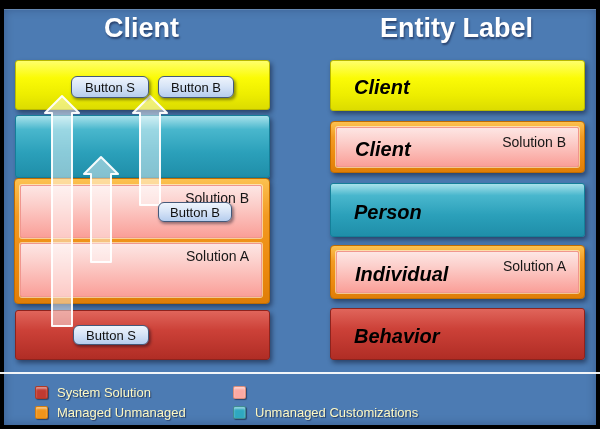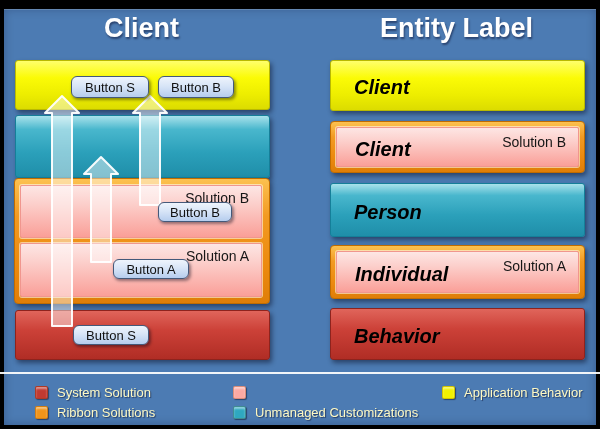--- a/index.html
+++ b/index.html
@@ -82,21 +82,20 @@
     <polygon points="62,96 79,113 72,113 72,326 52,326 52,113 45,113" fill="rgba(255,255,255,0.45)" stroke="rgba(255,255,255,0.95)" stroke-width="2" stroke-linejoin="round"></polygon>
     <polygon points="101,157 118,174 111,174 111,262 91,262 91,174 84,174" fill="rgba(255,255,255,0.45)" stroke="rgba(255,255,255,0.95)" stroke-width="2" stroke-linejoin="round"></polygon>
     <polygon points="150,96 167,113 160,113 160,205 140,205 140,113 133,113" fill="rgba(255,255,255,0.45)" stroke="rgba(255,255,255,0.95)" stroke-width="2" stroke-linejoin="round"></polygon>
   </svg>
 
   <div class="btn" style="left:26px;top:76px;width:76px;height:20px;">Button S</div>
   <div class="btn" style="left:113px;top:76px;width:74px;height:20px;">Button B</div>
 
 
   <div class="btn" style="left:113px;top:202px;width:72px;height:18px;">Button B</div>
-  <div class="btn" style="left:68px;top:259px;width:74px;height:18px;">Button A</div>
   <div class="btn" style="left:28px;top:325px;width:74px;height:18px;">Button S</div>
 
   <div class="box yellow" style="left:330px;top:60px;width:253px;height:49px;">
     <span class="entity-text">Client</span>
   </div>
 
   <div class="box orangebox" style="left:330px;top:121px;width:253px;height:50px;">
     <div class="pink" style="left:5px;top:5px;right:5px;bottom:5px;">
       <span class="entity-text" style="left:18px;">Client</span>
       <span class="solution-tag">Solution B</span>
@@ -120,25 +119,21 @@
 
   <div class="separator"></div>
 
   <div class="legend-item" style="left:35px;top:385px;">
     <span class="swatch" style="background: rgb(192, 58, 49);"></span>
     <span class="legend-label">System Solution</span>
   </div>
   <div class="legend-item" style="left:233px;top:385px;">
     <span class="swatch" style="background: rgb(251, 169, 163);"></span>
   </div>
-  <div class="legend-item" style="left:442px;top:385px;">
-    <span class="swatch" style="background: rgb(242, 242, 0);"></span>
-    <span class="legend-label">Application Behavior</span>
-  </div>
   <div class="legend-item" style="left:35px;top:405px;">
     <span class="swatch" style="background: rgb(240, 148, 26);"></span>
-    <span class="legend-label">Ribbon Solutions</span>
+    <span class="legend-label">Managed Unmanaged</span>
   </div>
   <div class="legend-item" style="left:233px;top:405px;">
     <span class="swatch" style="background: rgb(47, 168, 192);"></span>
     <span class="legend-label">Unmanaged Customizations</span>
   </div>
 </div>
 
 </body></html>

